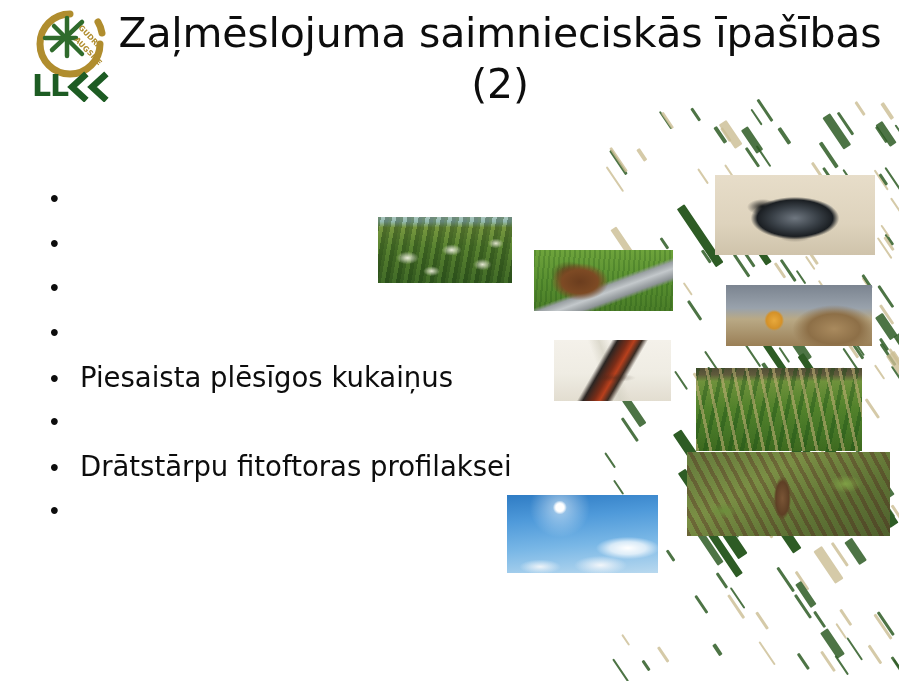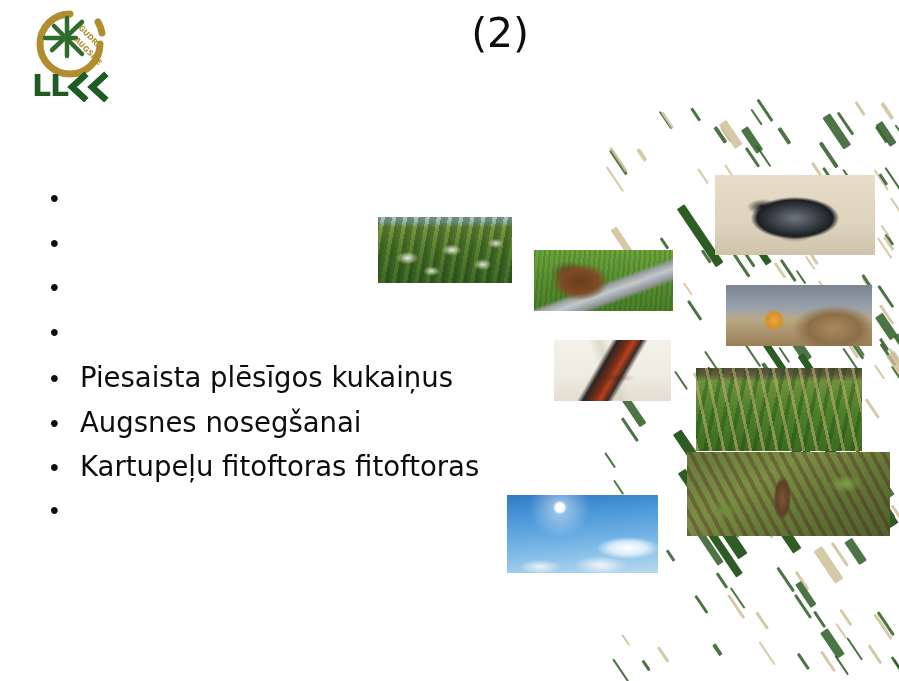--- a/index.html
+++ b/index.html
@@ -386,20 +386,21 @@
       </g>
       <text x="8" y="90" font-family="DejaVu Sans, sans-serif" font-size="30" font-weight="bold" fill="#1d5c23" letter-spacing="-1">LL</text>
       <g stroke="#1d5c23" stroke-width="6.5" fill="none" stroke-linecap="square">
         <polyline points="60,70 48,81 60,92"></polyline>
         <polyline points="80,70 68,81 80,92"></polyline>
       </g>
     </svg>
   </div>
 
   <h1 id="title">
+    <span class="ln ln1">Zaļmēslojuma saimnieciskās īpašības</span>
     <span class="ln ln2">(2)</span>
   </h1>
 
   <ul id="bullets">
       <li class="bullet-row">
         <span class="bullet-dot">•</span>
       </li>
       <li class="bullet-row">
         <span class="bullet-dot">•</span>
       </li>
@@ -408,25 +409,24 @@
       </li>
       <li class="bullet-row">
         <span class="bullet-dot">•</span>
       </li>
       <li class="bullet-row">
         <span class="bullet-dot">•</span>
         <span class="bullet-text">Piesaista plēsīgos kukaiņus</span>
       </li>
       <li class="bullet-row">
         <span class="bullet-dot">•</span>
-        <span class="bullet-text">Augsnes nosegšanai</span>
-      </li>
-      <li class="bullet-row">
-        <span class="bullet-dot">•</span>
-        <span class="bullet-text">Kartupeļu fitoftoras fitoftoras</span>
+      </li>
+      <li class="bullet-row">
+        <span class="bullet-dot">•</span>
+        <span class="bullet-text">Drātstārpu fitoftoras profilaksei</span>
       </li>
       <li class="bullet-row">
         <span class="bullet-dot">•</span>
       </li>
     </ul>
 
   <div class="photo ph-weeds" style="left:378px; top:217px; width:134px; height:66px;">
       <div class="inner"></div>
     </div>
   <div class="photo ph-soil" style="left:534px; top:250px; width:139px; height:61px;">

